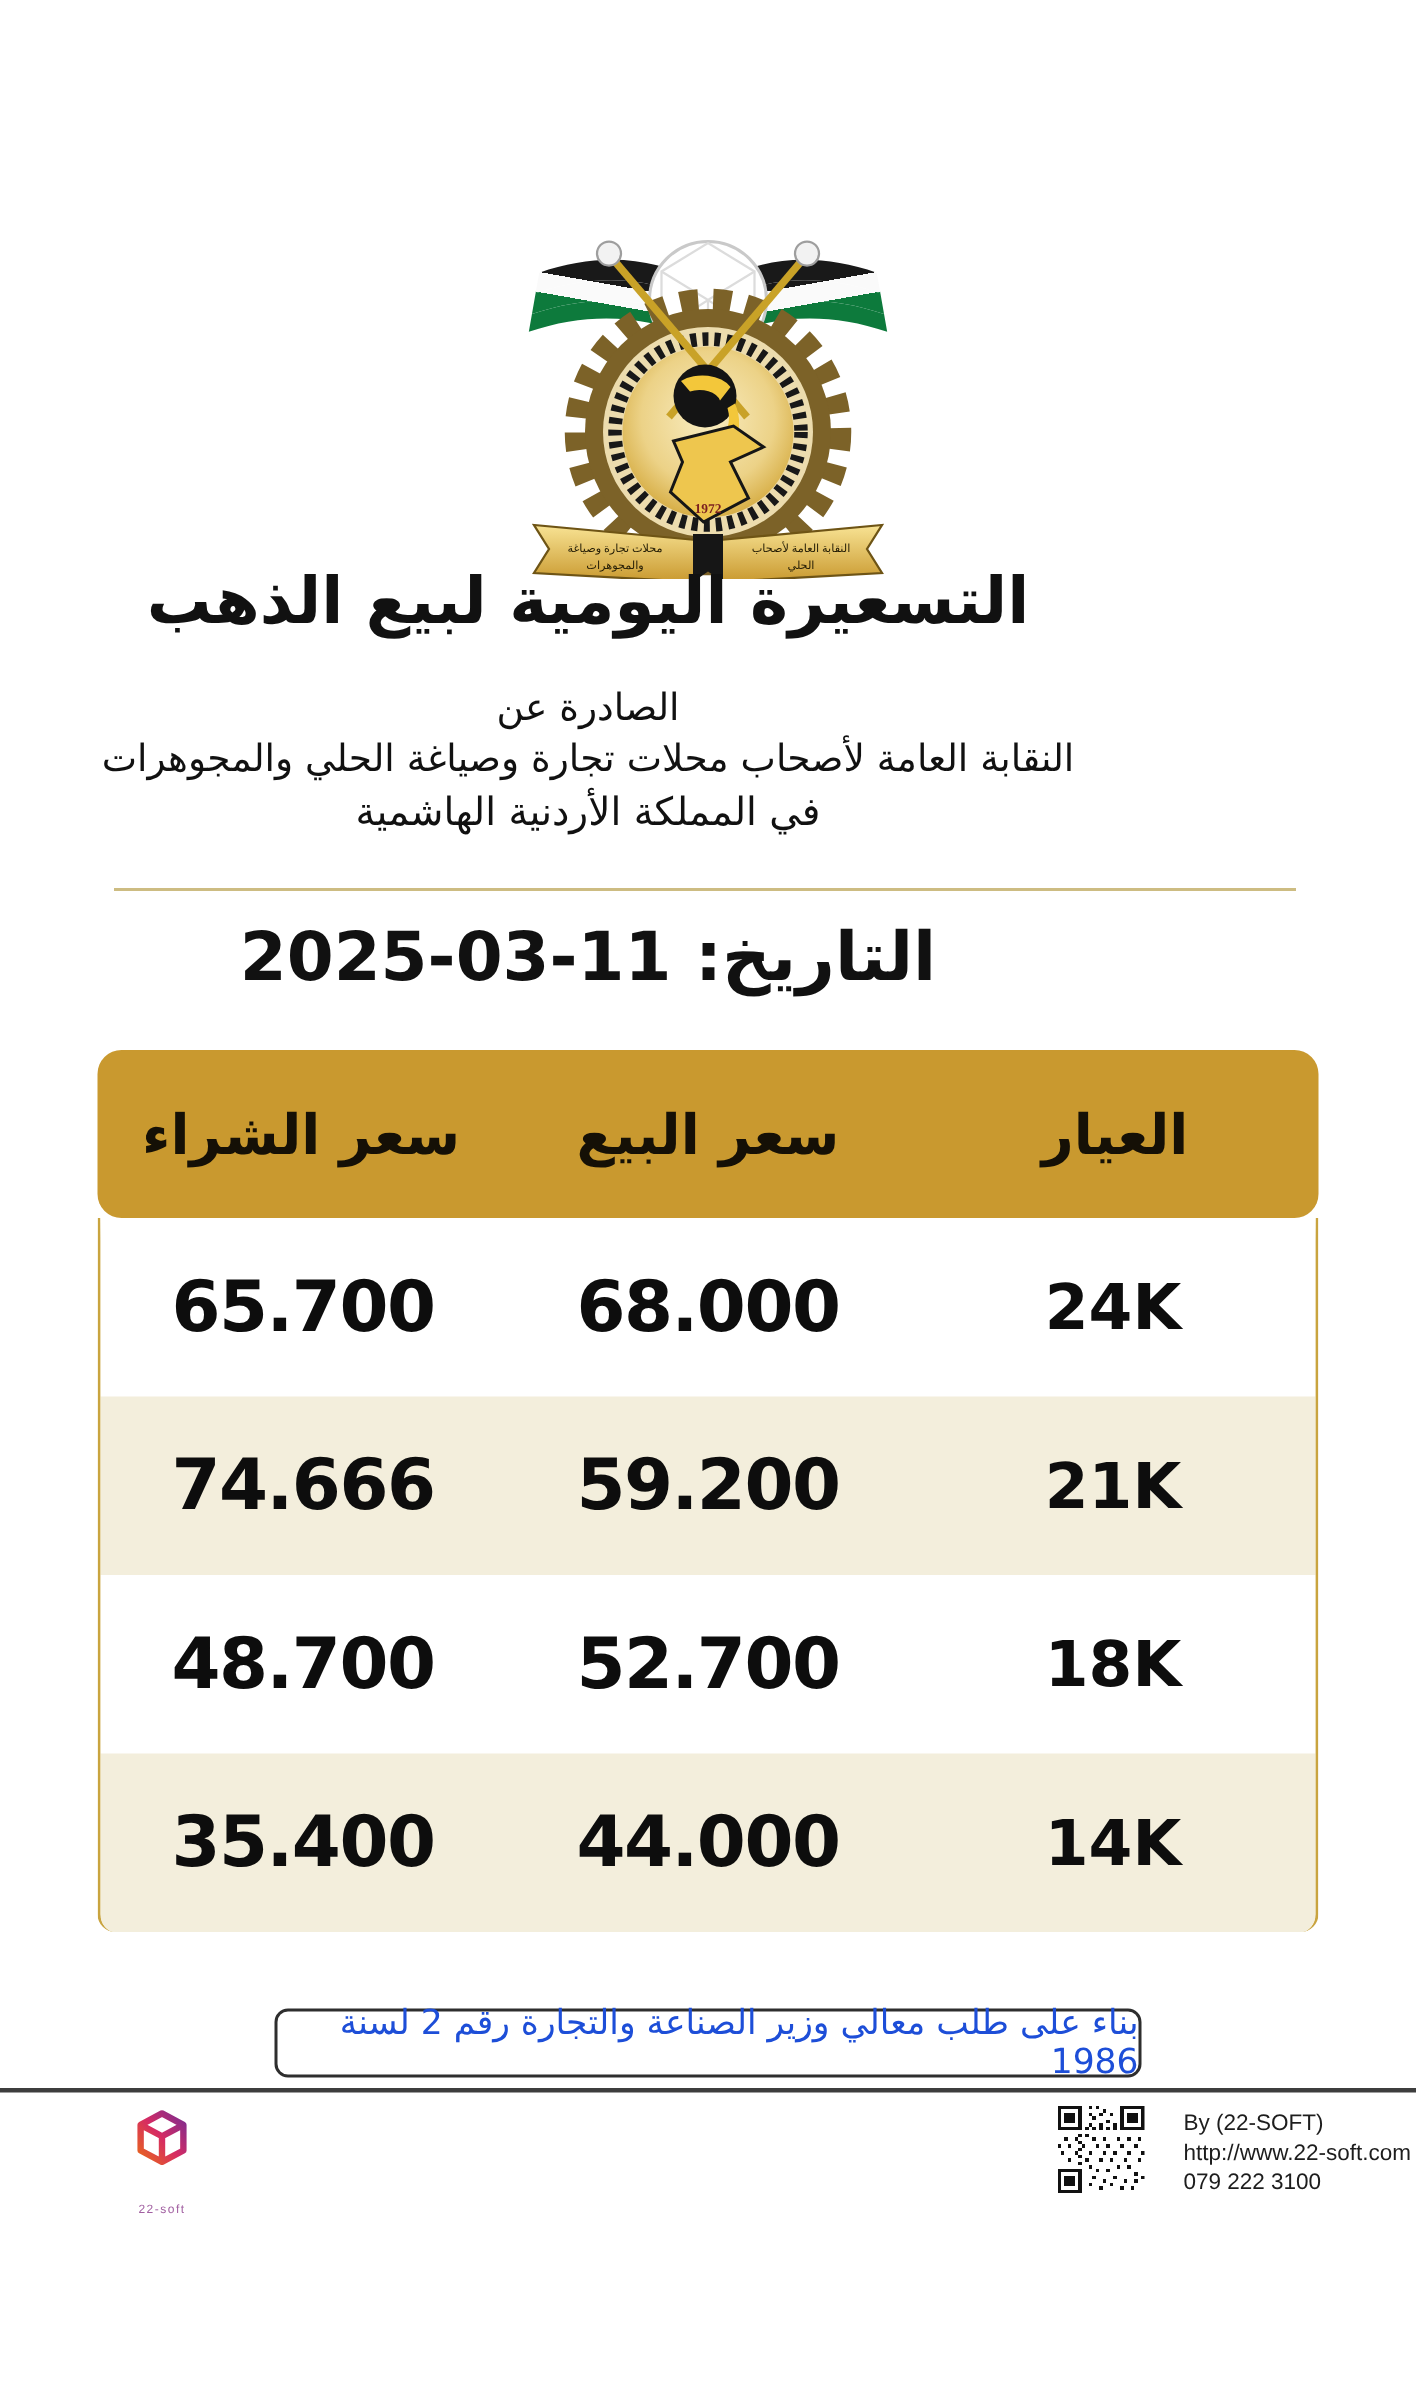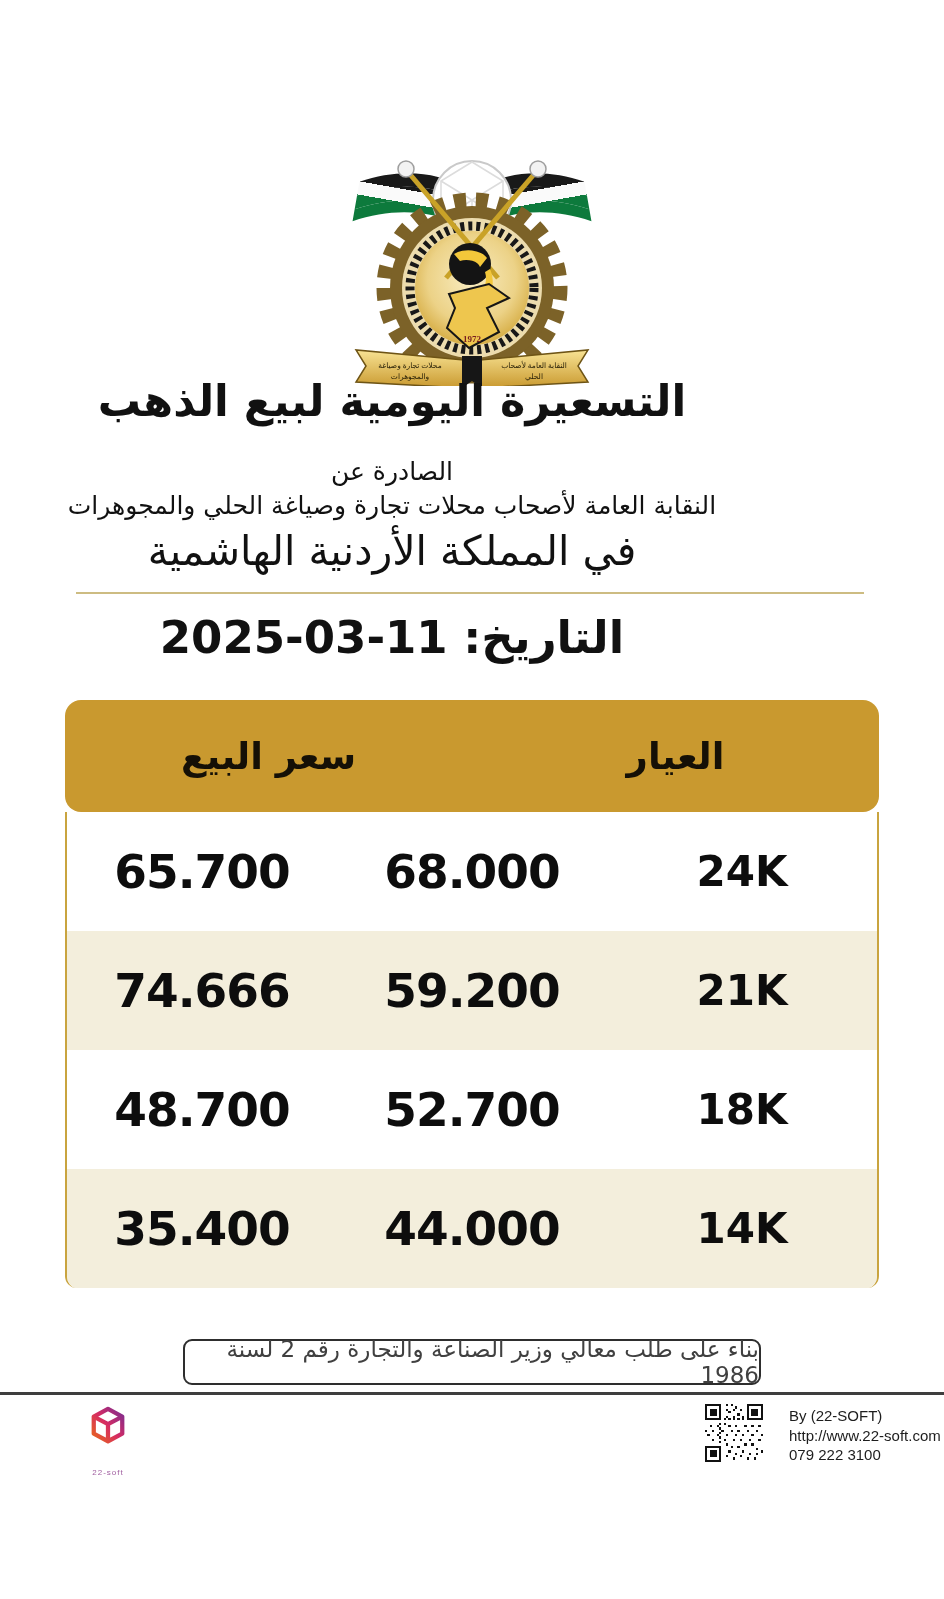--- a/index.html
+++ b/index.html
@@ -14,21 +14,21 @@
   .abs{position:absolute;}
   .center-text{left:0;width:784px;text-align:center;direction:rtl;color:#111;}
 
   
   .emblem{top:136px;left:50%;transform:translateX(-50%);font-family:Liberation Serif, serif;}
 
   
   .doc-title{top:376px;font-size:43px;font-weight:bold;letter-spacing:0;}
   .issued-by{top:457px;font-size:25px;}
   .issuer{top:491px;font-size:25px;}
-  .country{top:527px;font-size:41px;}
+  .country{top:527px;font-size:26px;}
   .gold-sep{top:592px;left:76px;width:788px;height:2px;background:#CDBC82;}
   .date-line{top:611px;font-size:45px;font-weight:bold;}
 
   
   .price-table{left:65px;top:700px;width:814px;}
   .thead{
     height:112px;background:#C9992F;border-radius:16px;
     display:flex;direction:rtl;align-items:center;
   }
   .th{flex:1;text-align:center;font-size:37px;font-weight:bold;color:#151006;}
@@ -40,21 +40,21 @@
   .tr.alt{background:#F3EEDC;}
   .td{flex:1;text-align:center;color:#0d0d0d;}
   .td.num{font-size:47px;font-weight:bold;letter-spacing:-1px;}
   .td.karat{font-size:42px;font-weight:bold;letter-spacing:0;}
 
   
   .note-box{
     left:183px;top:1339px;width:574px;height:42px;
     border:2px solid #2e2e2e;border-radius:9px;
     display:flex;align-items:center;justify-content:center;
-    font-size:23px;direction:rtl;color:#404040;background:#fff;
+    font-size:23px;direction:rtl;color:#1d4ed8;background:#fff;
   }
   .bottom-rule{top:1392px;left:0;width:944px;height:3px;background:#3e3e3e;}
   .brand-block{left:76px;top:1406px;width:64px;text-align:center;}
   .brand-label{font-size:8px;color:#a15fa1;letter-spacing:1px;margin-top:16px;font-family:"Liberation Sans",sans-serif;}
   .credit-block{left:705px;top:1404px;display:flex;gap:26px;align-items:flex-start;}
   .credit-text{font-family:"Liberation Sans",sans-serif;font-size:15px;line-height:1.3;color:#1d1d1d;white-space:nowrap;padding-top:2px;}
 </style>
 </head>
 <body>
 
@@ -142,20 +142,21 @@
   <div class="abs center-text issued-by">الصادرة عن</div>
   <div class="abs center-text issuer">النقابة العامة لأصحاب محلات تجارة وصياغة الحلي والمجوهرات</div>
   <div class="abs center-text country">في المملكة الأردنية الهاشمية</div>
   <div class="abs gold-sep"></div>
   <div class="abs center-text date-line">التاريخ: 11-03-2025</div>
 
   <div class="abs price-table">
     <div class="thead">
       <div class="th">العيار</div>
       <div class="th">سعر البيع</div>
+      <div class="th">سعر الشراء</div>
     </div>
     <div class="tbody">
       <div class="tr">
         <div class="td karat">24K</div>
         <div class="td num">68.000</div>
         <div class="td num">65.700</div>
       </div>
       <div class="tr alt">
         <div class="td karat">21K</div>
         <div class="td num">59.200</div>

